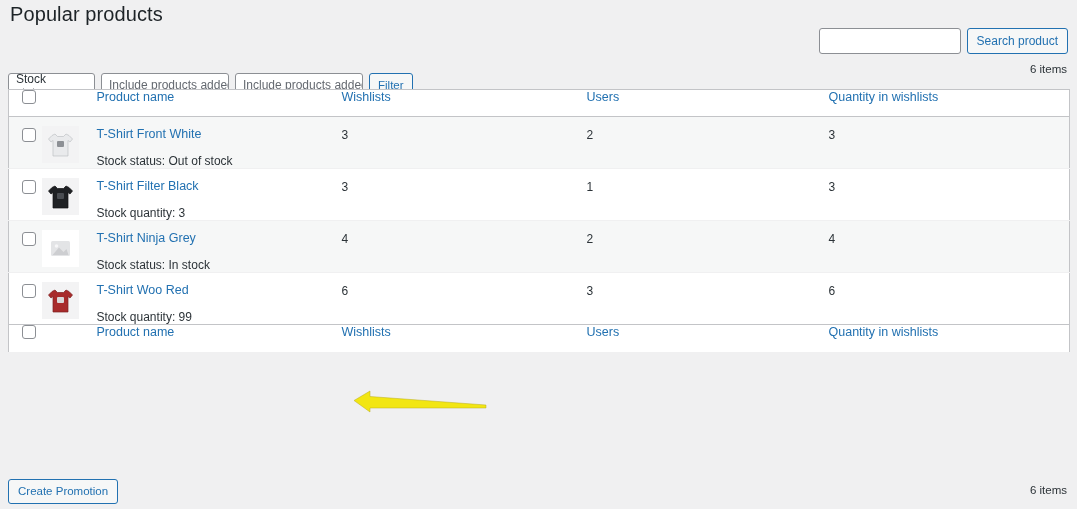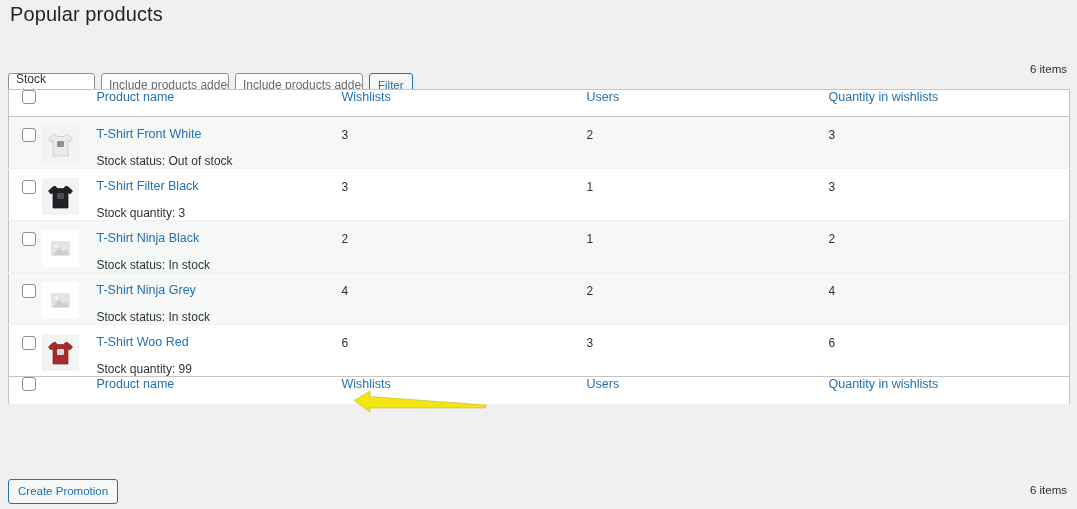--- a/index.html
+++ b/index.html
@@ -243,20 +243,24 @@
     pointer-events: none;
   }
 </style>
 </head>
 <body>
 
 <div id="app">
 
   <div id="page-title">Popular products</div>
 
+  <div id="search-area">
+    <input id="search-input" type="text" placeholder="" style="">
+    <button id="search-button">Search product</button>
+  </div>
   <div id="items-count-top">6 items</div>
 
   <div id="filter-bar">
     <div id="stock-status-select" class="ctrl">
       <span>Stock status</span>
       <span class="chev">
         <svg viewBox="0 0 10 10">
             <path d="M1 3 L5 7 L9 3" fill="none" stroke="#2c3338" stroke-width="1.4" stroke-linecap="round"></path>
           </svg>
       </span>
@@ -340,40 +344,20 @@
             <span class="thumb">
               <svg viewBox="0 0 37 37">
                 <rect width="37" height="37" fill="#ffffff"></rect>
                 <rect x="9" y="11" width="19" height="15" rx="1.5" fill="#e3e4e6"></rect>
                 <circle cx="14.5" cy="16" r="1.8" fill="#f7f7f8"></circle>
                 <path d="M10.5 25 L17 17.5 L21.5 22 L24.5 19 L26.5 25 Z" fill="#cdced1"></path>
               </svg>
             </span>
           </td>
           <td class="name-cell">
-            <a class="prod-link">T-Shirt Ninja Black</a>
-            <div class="stock-line">Stock status: In stock</div>
-          </td>
-          <td class="num-cell">2</td>
-          <td class="num-cell">1</td>
-          <td class="num-cell">2</td>
-        </tr>
-        <tr class="alt">
-          <td class="cb-cell"><span class="checkbox"></span></td>
-          <td class="thumb-cell">
-            <span class="thumb">
-              <svg viewBox="0 0 37 37">
-                <rect width="37" height="37" fill="#ffffff"></rect>
-                <rect x="9" y="11" width="19" height="15" rx="1.5" fill="#e3e4e6"></rect>
-                <circle cx="14.5" cy="16" r="1.8" fill="#f7f7f8"></circle>
-                <path d="M10.5 25 L17 17.5 L21.5 22 L24.5 19 L26.5 25 Z" fill="#cdced1"></path>
-              </svg>
-            </span>
-          </td>
-          <td class="name-cell">
             <a class="prod-link">T-Shirt Ninja Grey</a>
             <div class="stock-line">Stock status: In stock</div>
           </td>
           <td class="num-cell">4</td>
           <td class="num-cell">2</td>
           <td class="num-cell">4</td>
         </tr>
         <tr class="plain">
           <td class="cb-cell"><span class="checkbox"></span></td>
           <td class="thumb-cell">

